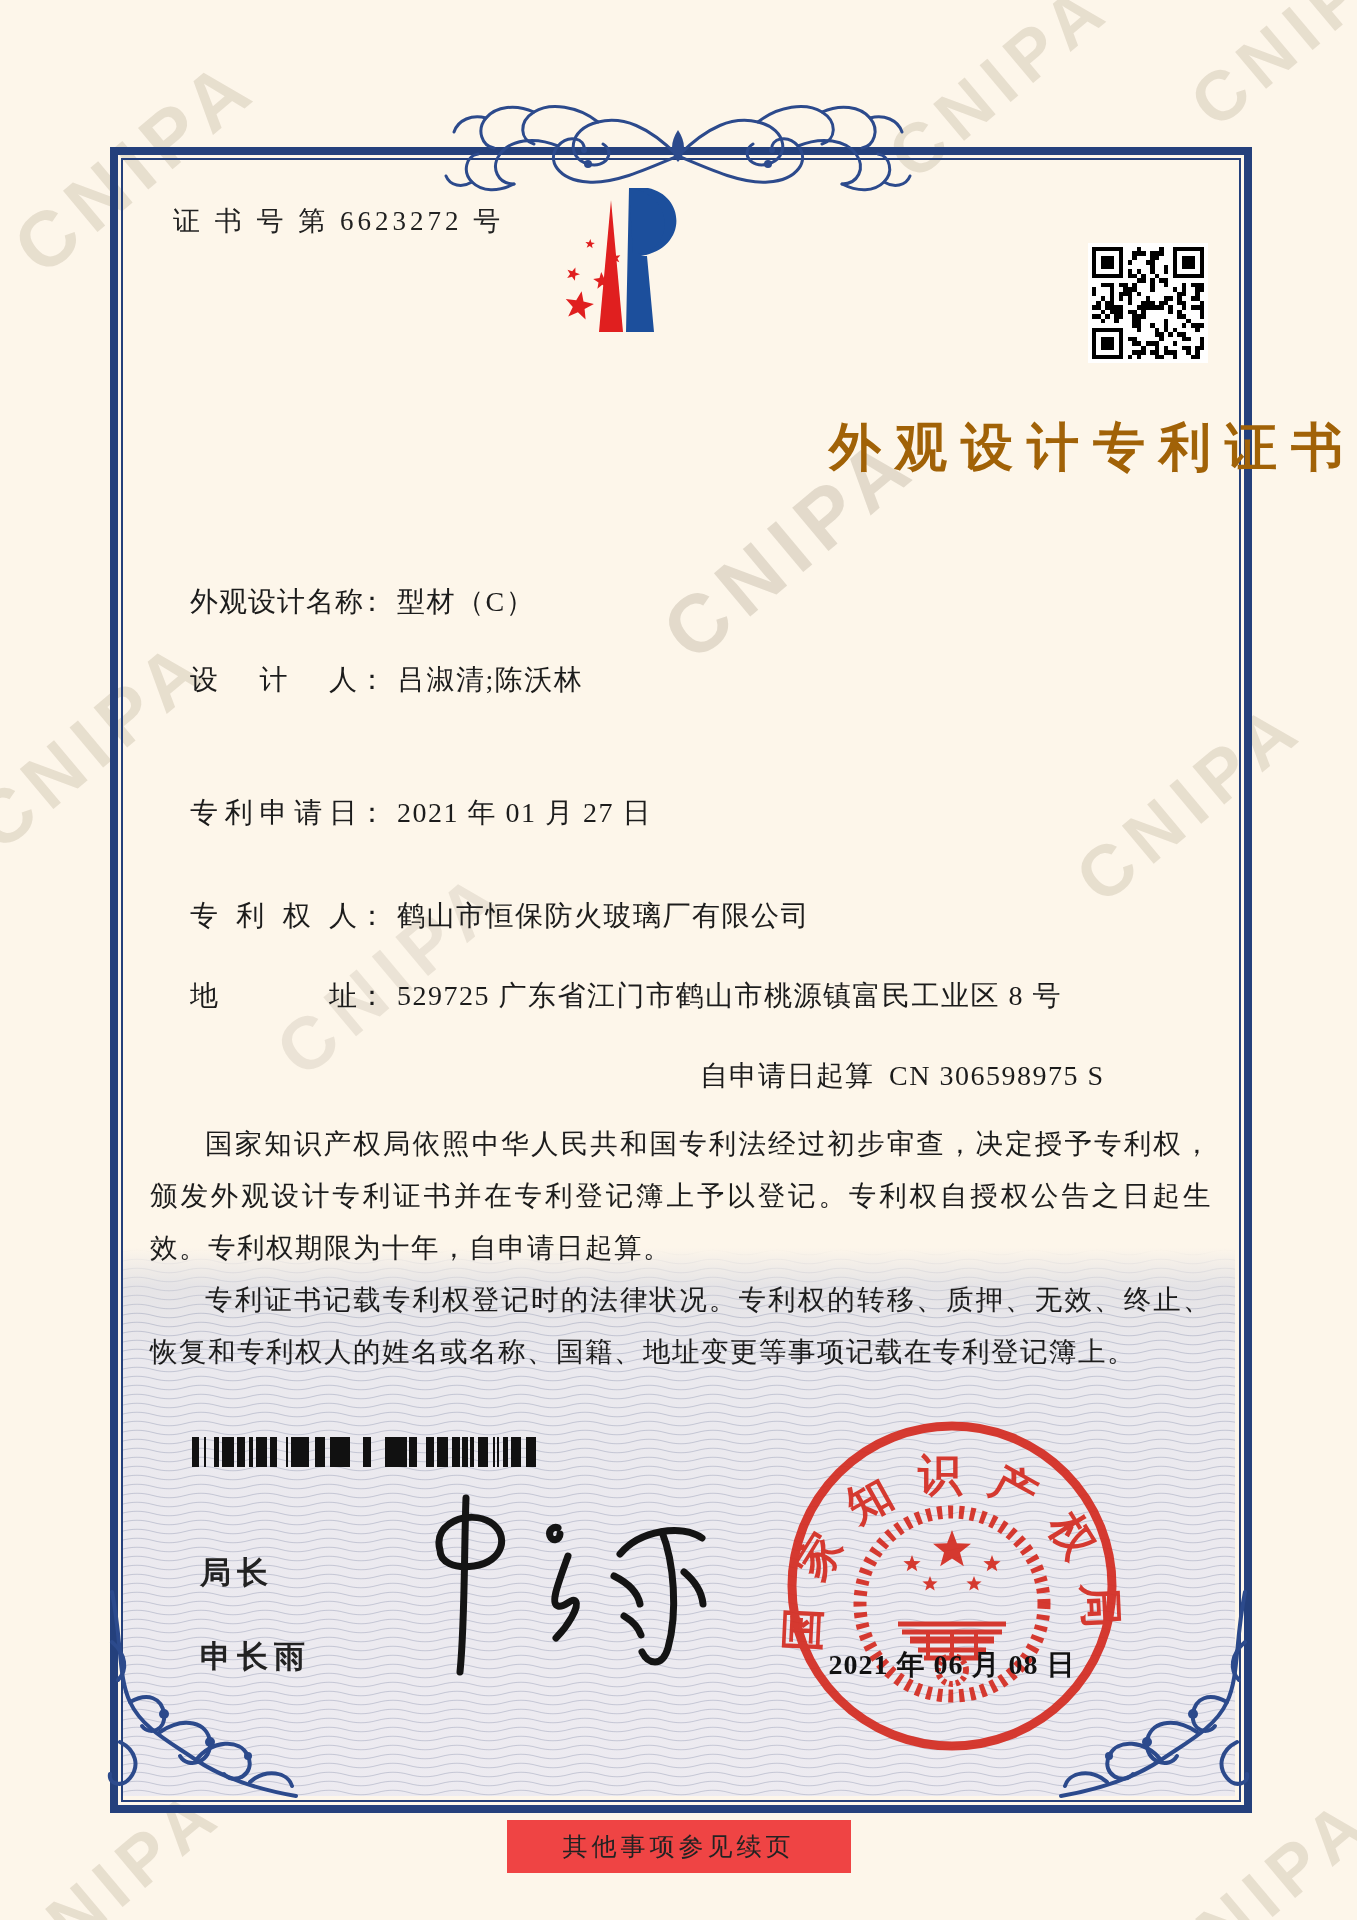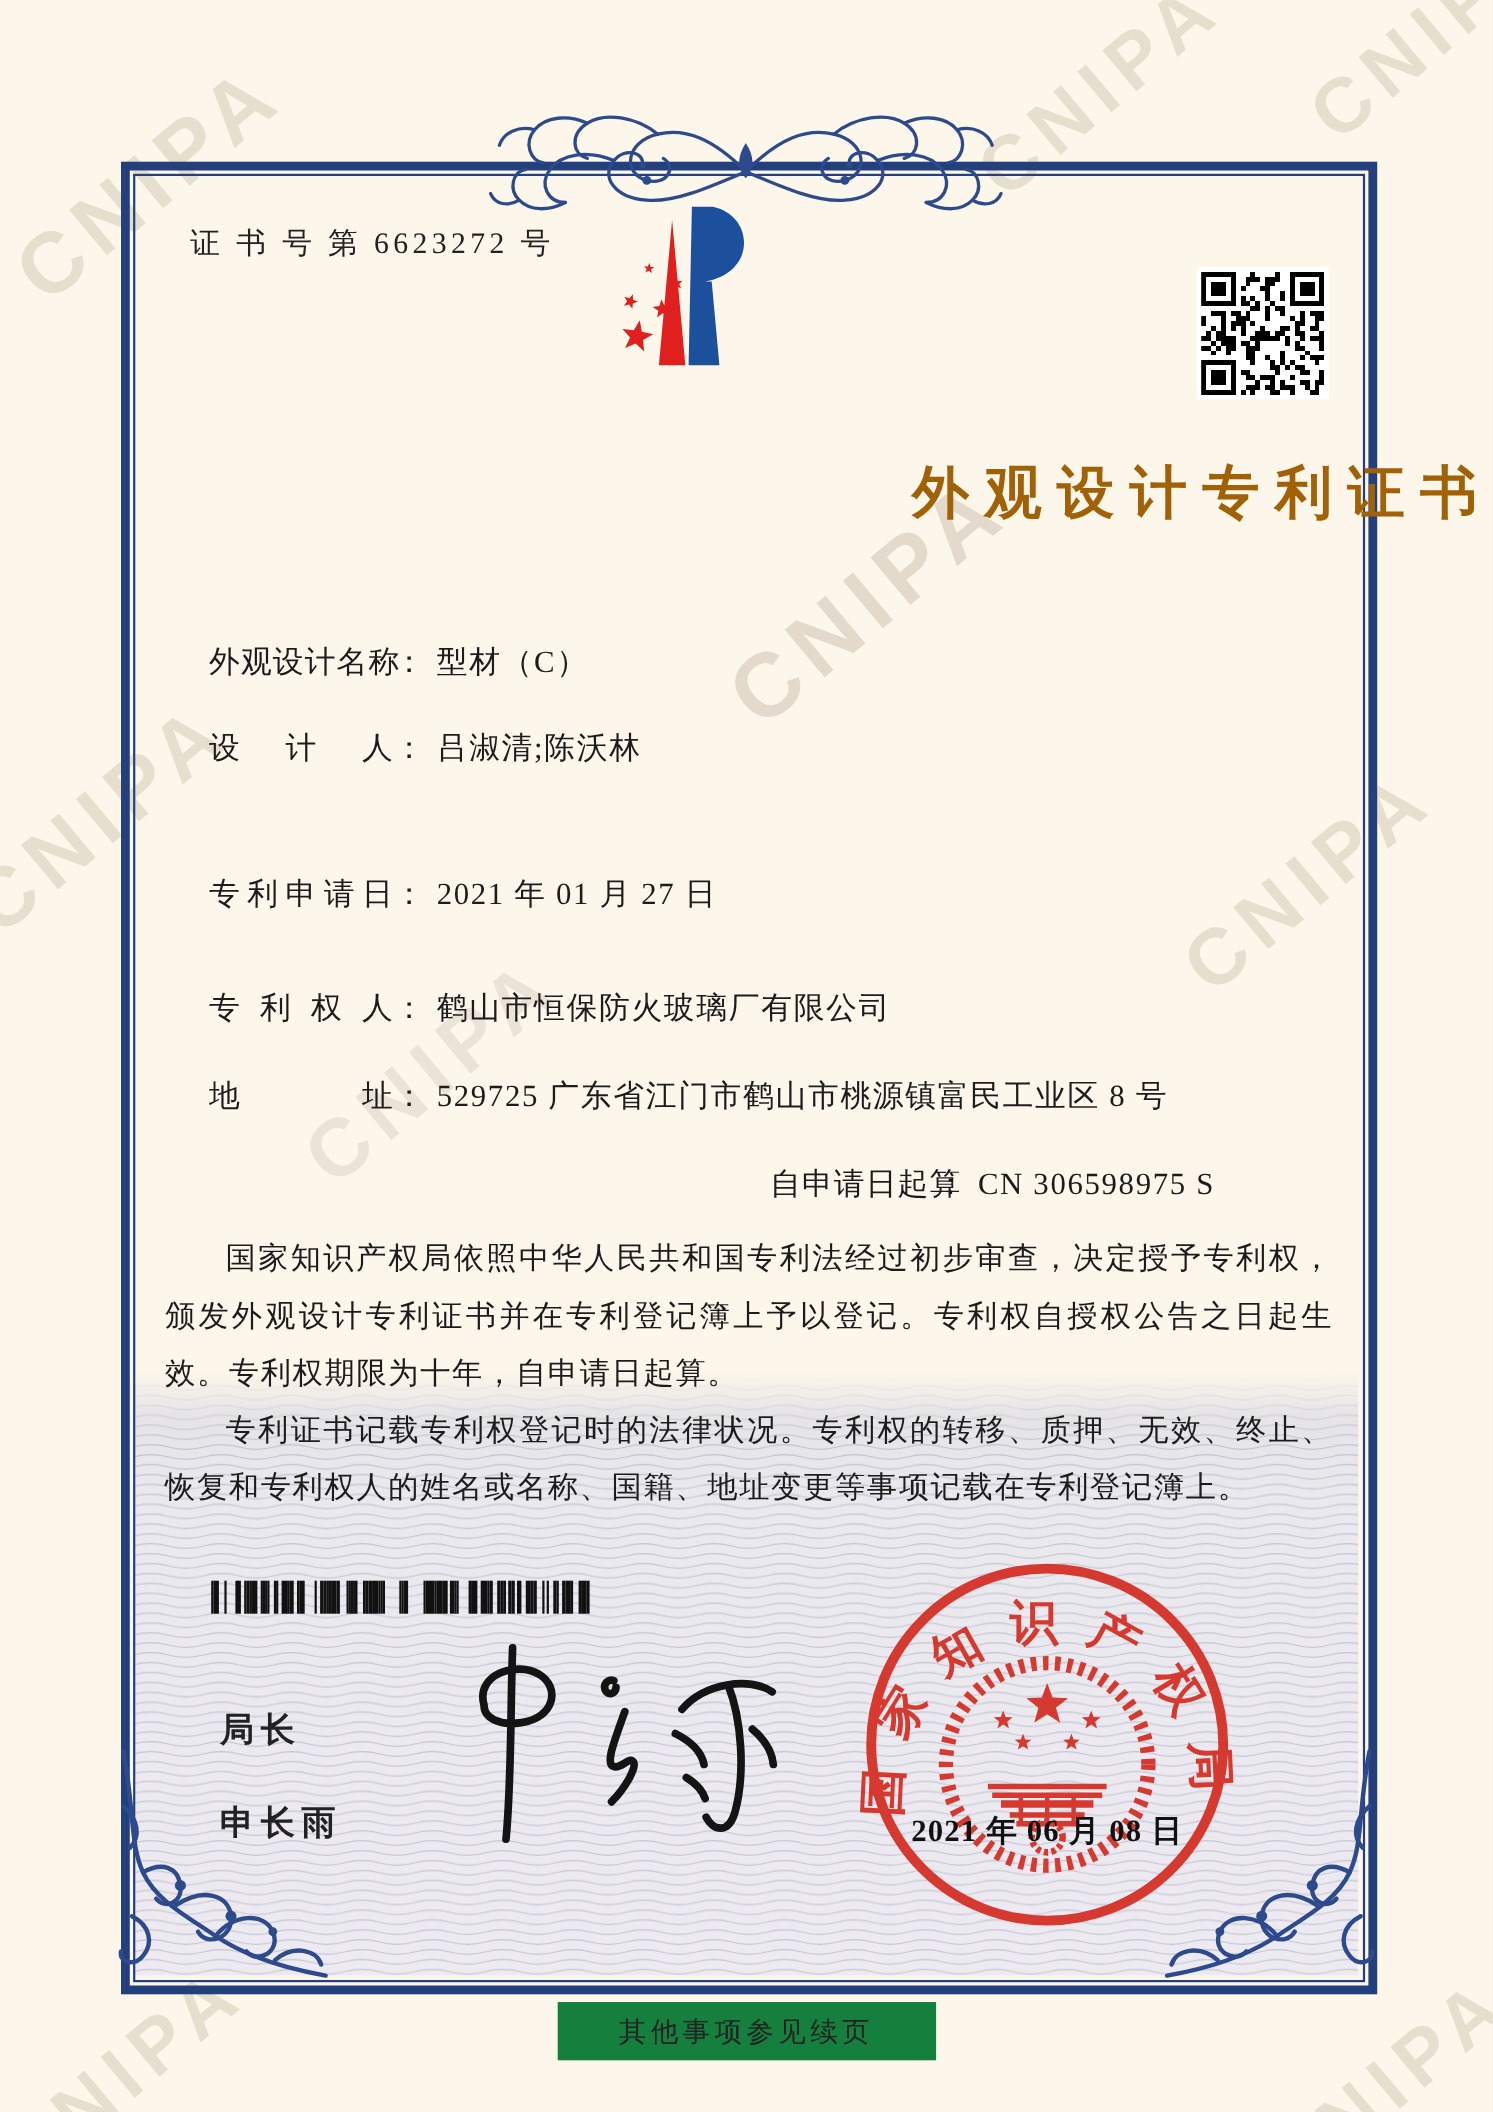--- a/index.html
+++ b/index.html
@@ -64,21 +64,21 @@
   
   .seal{position:absolute; left:778px; top:1408px; width:348px; height:348px; opacity:.92;}
   .seal-date{
     position:absolute; left:776px; top:1646px; width:352px; text-align:center;
     font-size:28px; font-weight:700; color:#111; letter-spacing:1px; white-space:nowrap;
   }
   
   .page-info{position:absolute; left:0; top:1752px; width:100%; text-align:center; font-size:23px; letter-spacing:4px; color:#333;}
   .cont-note{
     position:absolute; left:50%; top:1820px; transform:translateX(-50%);
-    background:#15803d; padding:10px 56px; font-size:25px; letter-spacing:4px; color:#222; white-space:nowrap;
+    background:#ef4444; padding:10px 56px; font-size:25px; letter-spacing:4px; color:#222; white-space:nowrap;
   }
 </style>
 </head>
 <body>
 
 <div class="page">
 
   <div class="wm" style="left:-8px;top:120px;font-size:78px;">CNIPA</div>
   <div class="wm" style="left:868px;top:40px;font-size:70px;">CNIPA</div>
   <div class="wm" style="left:1170px;top:-12px;font-size:70px;">CNIPA</div>

